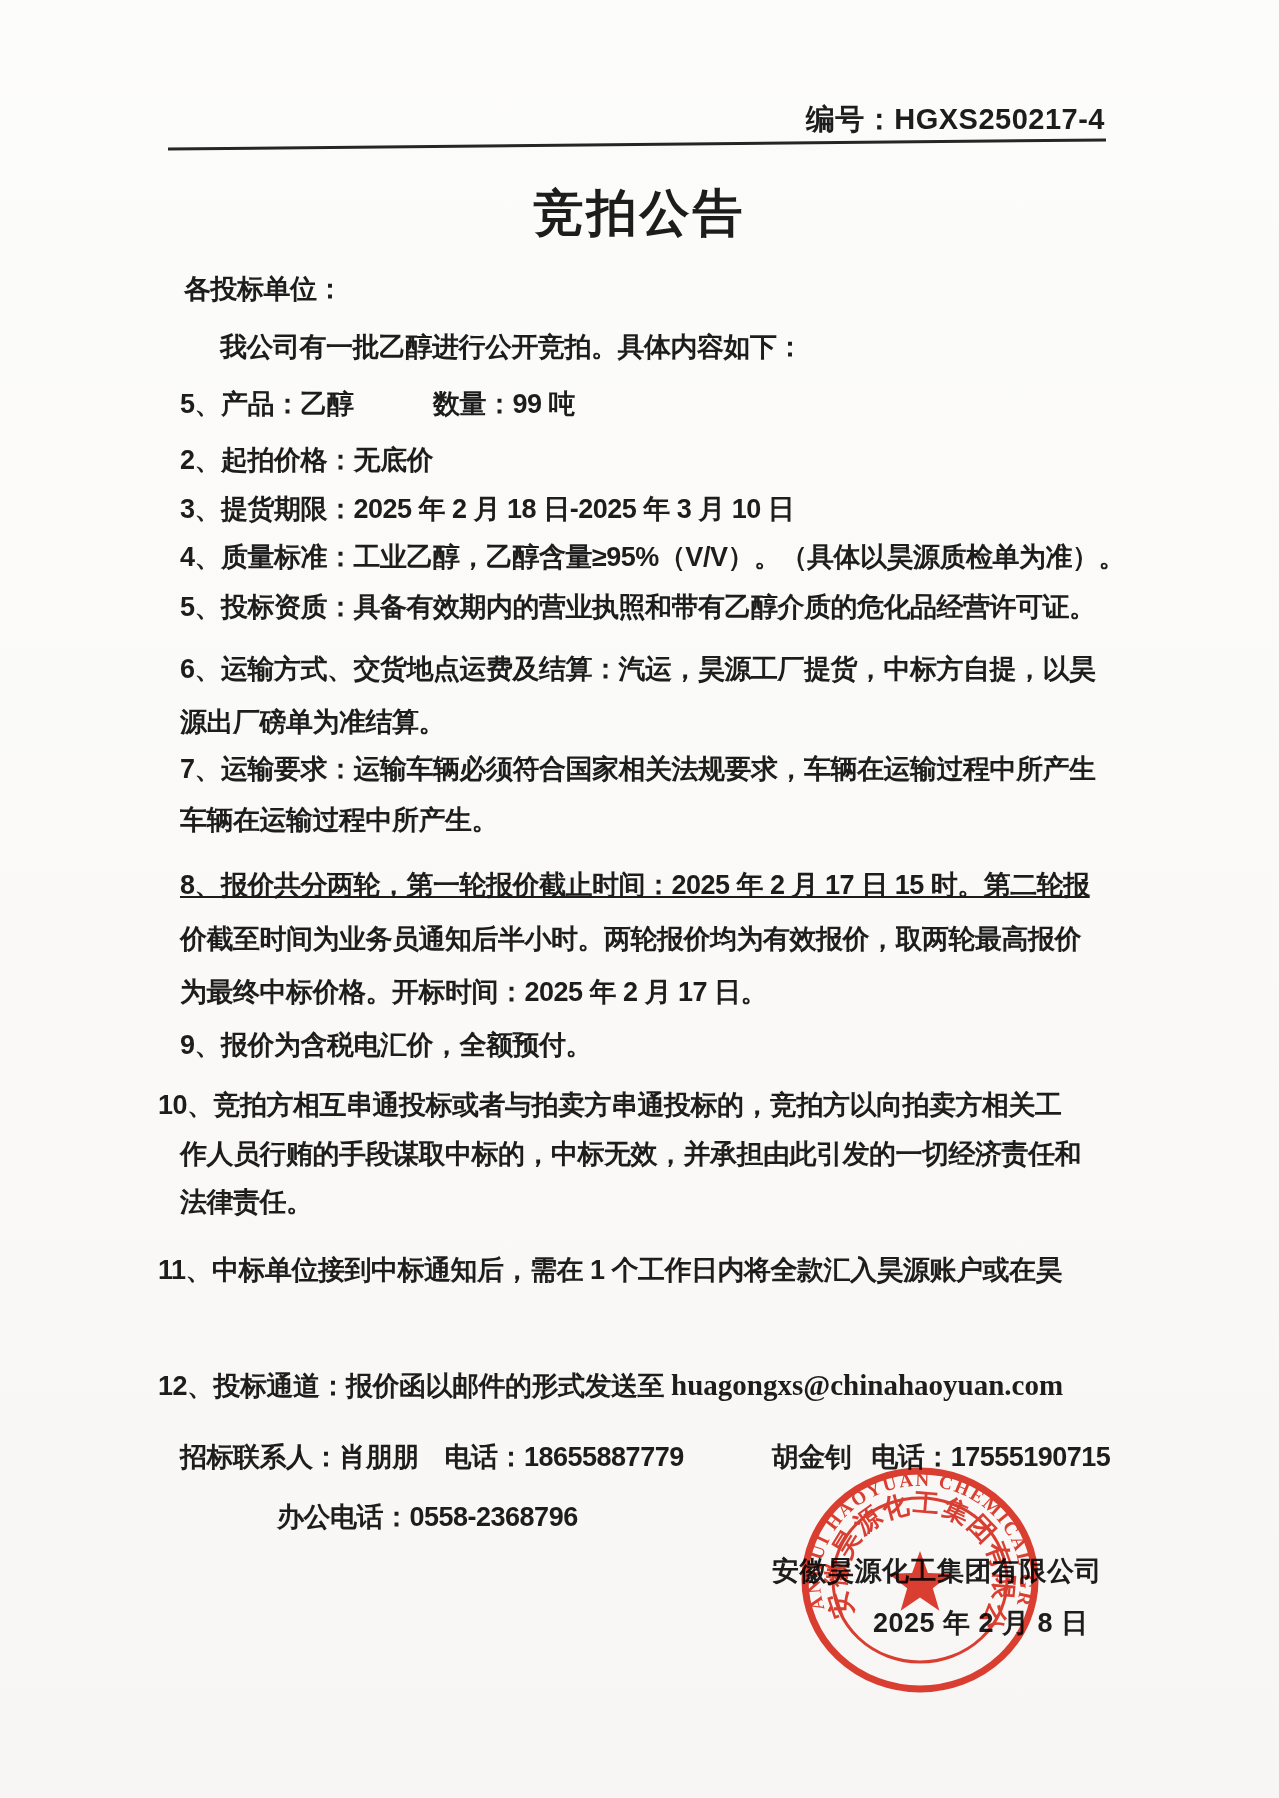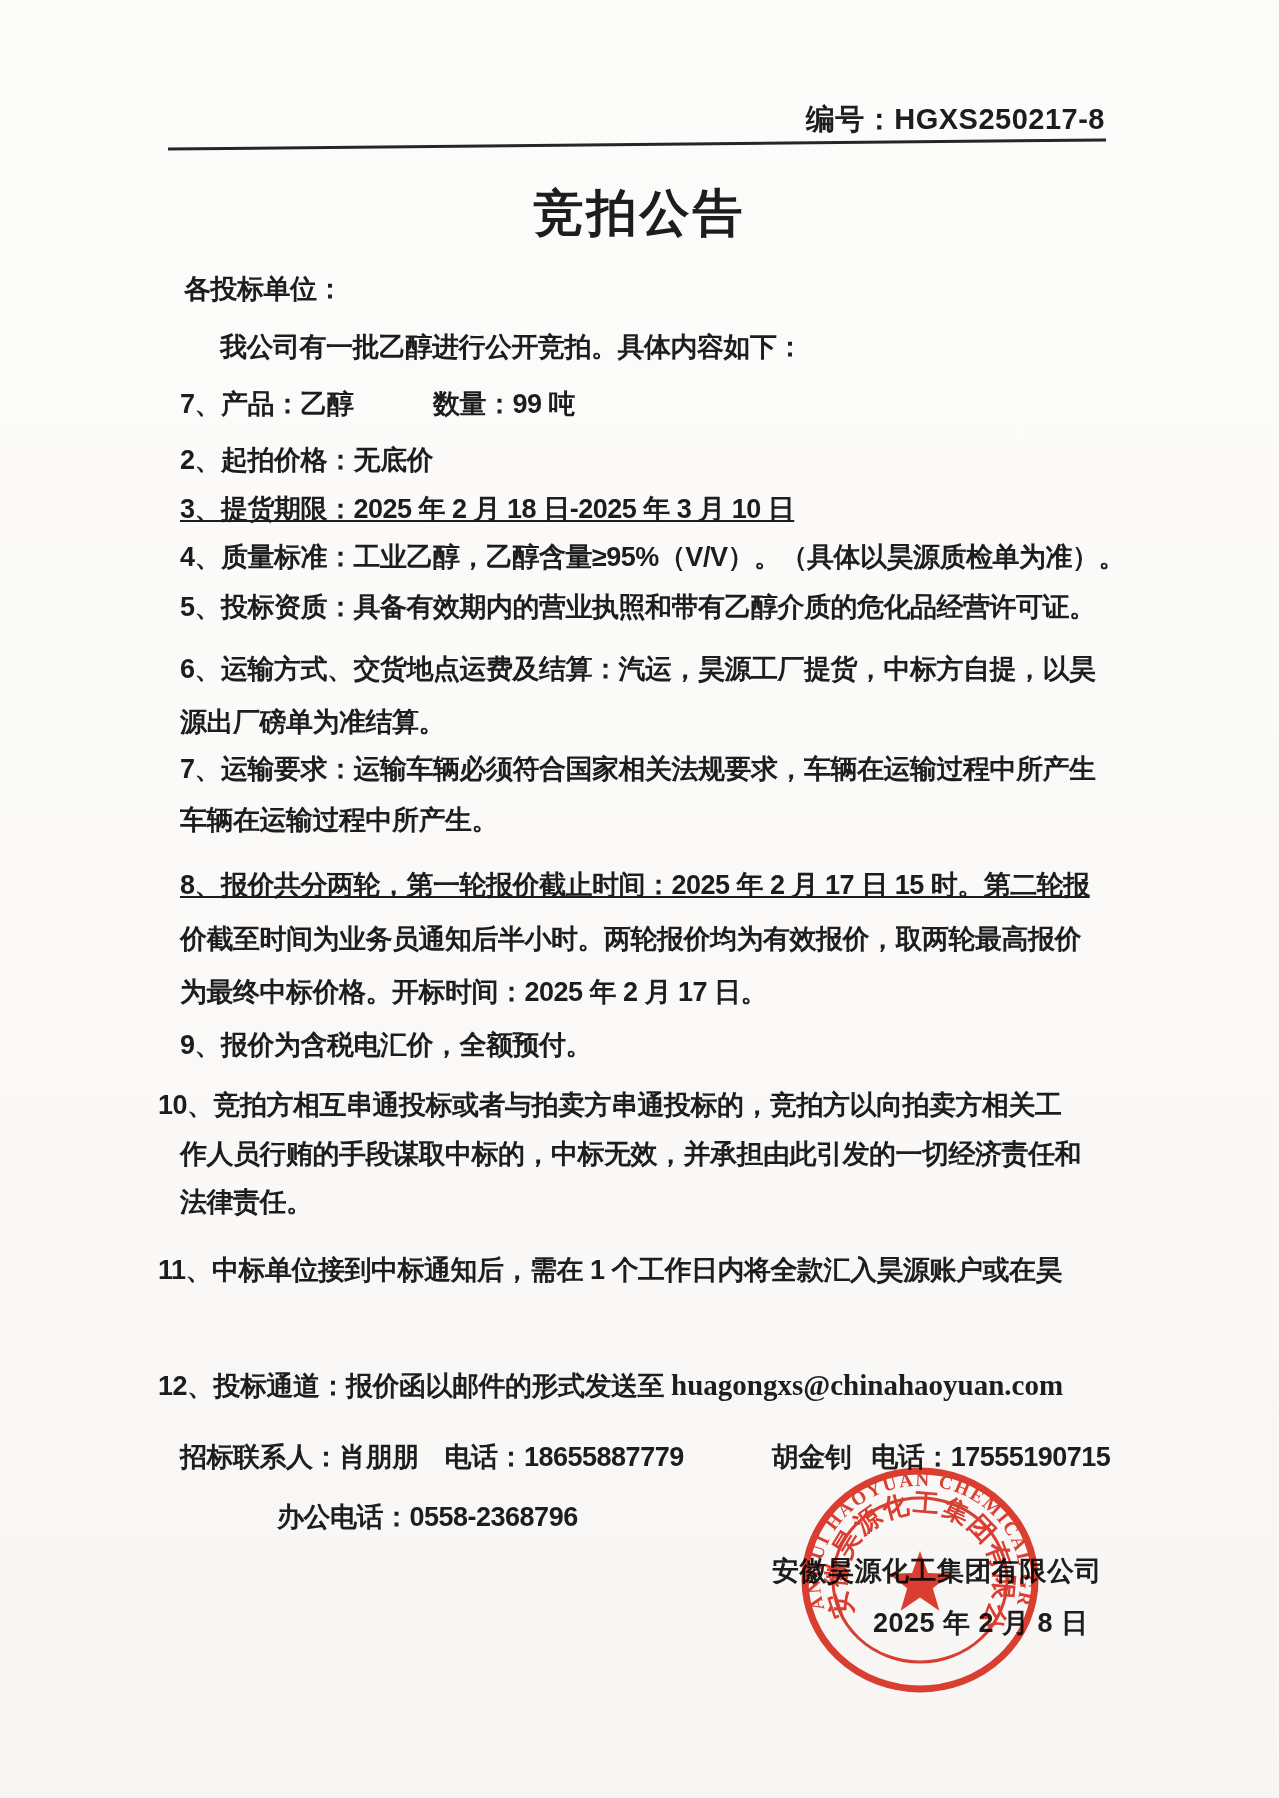--- a/index.html
+++ b/index.html
@@ -49,31 +49,31 @@
   .seal .ring{fill:none;stroke:#DD2B1C;}
   .seal text{fill:#DD2B1C;}
   .seal-outer-text{font-family:"Liberation Serif","DejaVu Serif",serif;font-size:19px;font-weight:bold;letter-spacing:2px;}
   .seal-inner-text{font-size:26px;font-weight:bold;letter-spacing:2px;}
 </style>
 </head>
 <body>
 
 <div class="page">
 
-  <div class="abs doc-number">编号：HGXS250217-8</div>
+  <div class="abs doc-number">编号：HGXS250217-4</div>
 
   <div class="abs header-rule"></div>
 
   <div class="abs doc-title">竞拍公告</div>
 
   <div class="abs bodyline" style="top:272px;left:184px;">各投标单位：</div>
   <div class="abs bodyline" style="top:330px;left:220px;">我公司有一批乙醇进行公开竞拍。具体内容如下：</div>
-  <div class="abs bodyline" style="top:387px;">7、产品：乙醇　　　数量：99 吨</div>
+  <div class="abs bodyline" style="top:387px;">5、产品：乙醇　　　数量：99 吨</div>
   <div class="abs bodyline" style="top:443px;">2、起拍价格：无底价</div>
-  <div class="abs bodyline" style="top:492px;text-decoration:underline;">3、提货期限：2025 年 2 月 18 日-2025 年 3 月 10 日</div>
+  <div class="abs bodyline" style="top:492px;">3、提货期限：2025 年 2 月 18 日-2025 年 3 月 10 日</div>
   <div class="abs bodyline" style="top:540px;">4、质量标准：工业乙醇，乙醇含量≥95%（V/V）。（具体以昊源质检单为准）。</div>
   <div class="abs bodyline" style="top:590px;">5、投标资质：具备有效期内的营业执照和带有乙醇介质的危化品经营许可证。</div>
   <div class="abs bodyline" style="top:652px;">6、运输方式、交货地点运费及结算：汽运，昊源工厂提货，中标方自提，以昊</div>
   <div class="abs bodyline" style="top:705px;">源出厂磅单为准结算。</div>
   <div class="abs bodyline" style="top:752px;">7、运输要求：运输车辆必须符合国家相关法规要求，车辆在运输过程中所产生</div>
   <div class="abs bodyline" style="top:803px;">车辆在运输过程中所产生。</div>
   <div class="abs bodyline" style="top:868px;text-decoration:underline;">8、报价共分两轮，第一轮报价截止时间：2025 年 2 月 17 日 15 时。第二轮报</div>
   <div class="abs bodyline" style="top:922px;">价截至时间为业务员通知后半小时。两轮报价均为有效报价，取两轮最高报价</div>
   <div class="abs bodyline" style="top:975px;">为最终中标价格。开标时间：2025 年 2 月 17 日。</div>
   <div class="abs bodyline" style="top:1028px;">9、报价为含税电汇价，全额预付。</div>

